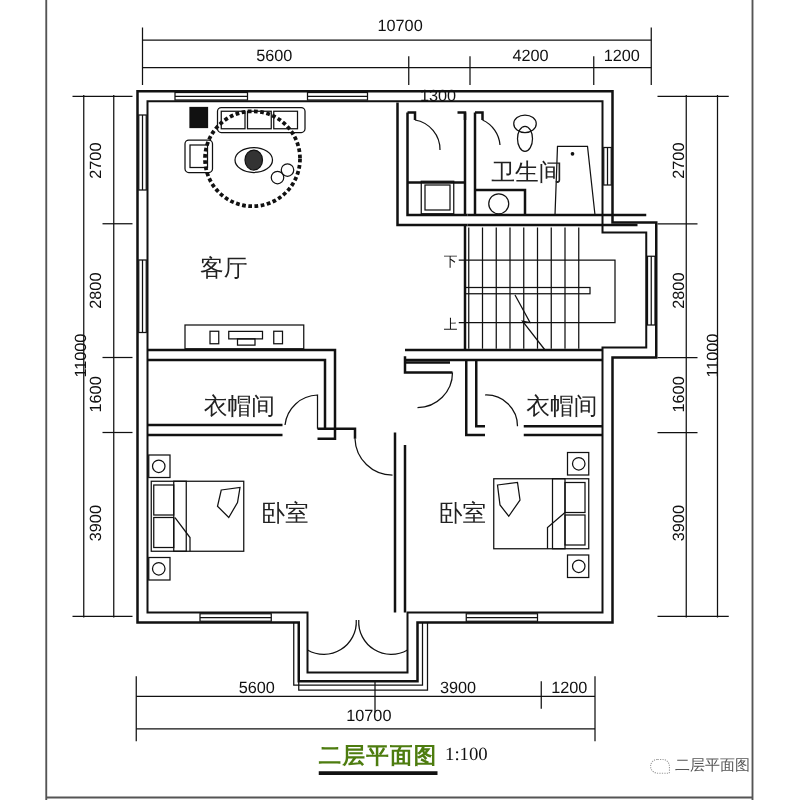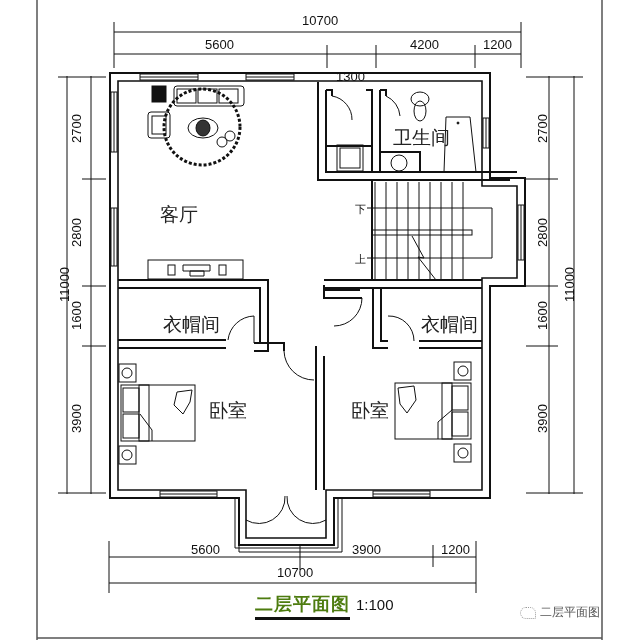--- a/index.html
+++ b/index.html
@@ -3,21 +3,21 @@
 <meta charset="utf-8">
 <style>
   html, body { margin:0; padding:0; background:#ffffff; }
   body { width:640px; height:640px; position:relative; overflow:hidden; font-family:"Liberation Sans", sans-serif; }
   #plan { position:absolute; left:0; top:0; }
   .dim { position:absolute; font-family:"Liberation Sans", sans-serif; font-size:13px; color:#111; line-height:1; white-space:nowrap; }
   .dimv { transform:rotate(-90deg); transform-origin:center center; }
   .room { position:absolute; font-family:Liberation Mono, monospace; font-size:19px; color:#222; white-space:nowrap; }
   .stair-lbl { position:absolute; font-family:"DejaVu Sans", sans-serif; font-size:11px; color:#111; }
   .title { position:absolute; left:255px; top:592px; font-family:"DejaVu Sans", sans-serif; font-size:18px; color:#4d7c0f; border-bottom:3px solid #111; padding-bottom:1px; letter-spacing:1px;font-weight:bold; }
-  .scale { position:absolute; left:356px; top:596px; font-family:Liberation Sans, sans-serif; font-size:15px; color:#111; }
+  .scale { position:absolute; left:356px; top:596px; font-family:Liberation Serif, serif; font-size:15px; color:#111; }
   .watermark { position:absolute; left:520px; top:604px; font-family:"DejaVu Sans", sans-serif; font-size:12px; color:#555; white-space:nowrap; }
   .wm-icon { display:inline-block; width:14px; height:10px; border:1px dotted #999; border-radius:8px 8px 2px 8px; margin-right:4px; vertical-align:middle; }
 </style>
 </head>
 <body>
 
 <svg id="plan" width="640" height="640" viewBox="0 0 640 640" xmlns="http://www.w3.org/2000/svg">
 
   <g stroke="#555" stroke-width="1.5" fill="none">
     <line x1="37" y1="0" x2="37" y2="640"></line>

